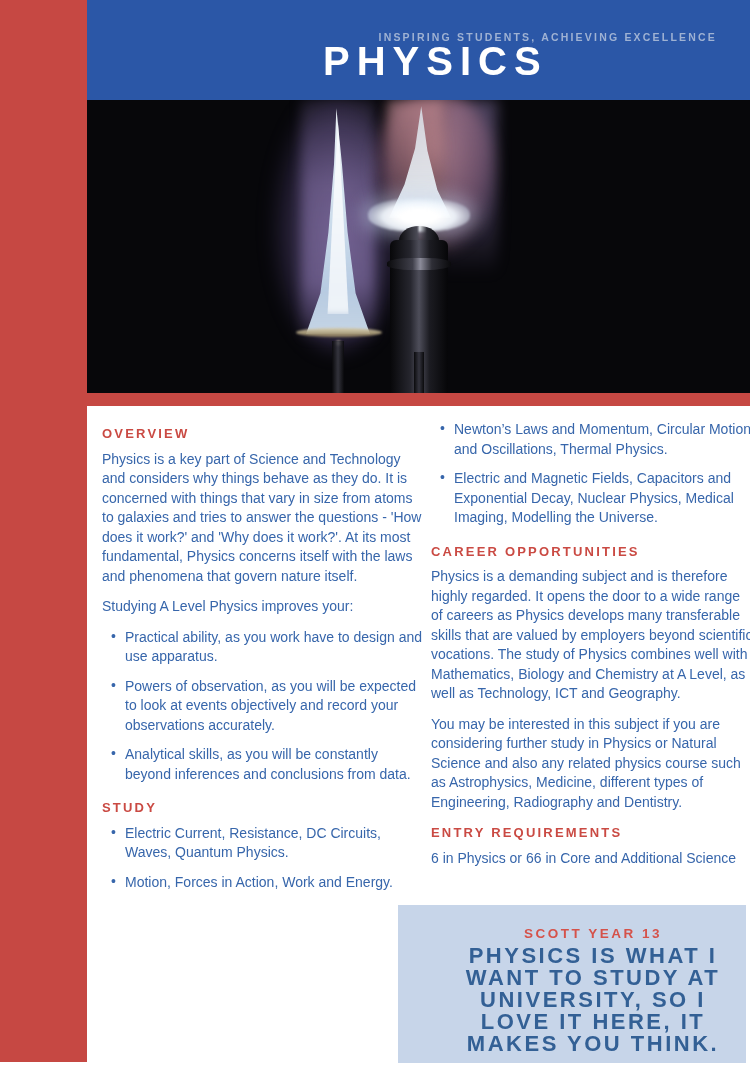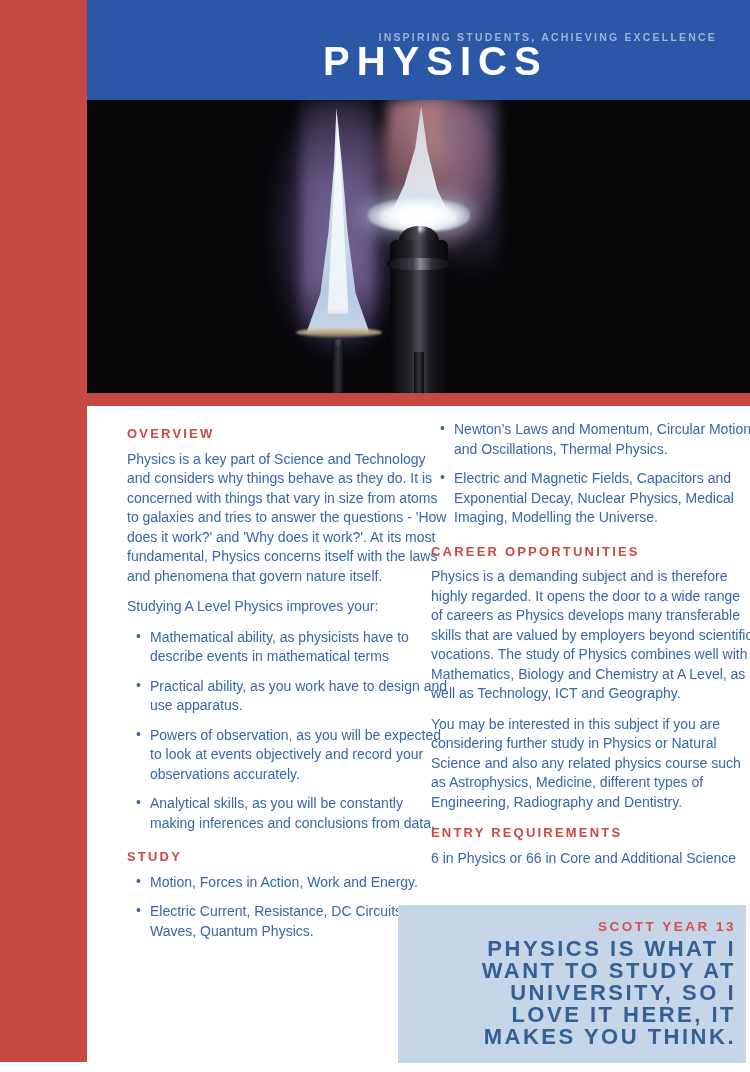--- a/index.html
+++ b/index.html
@@ -61,32 +61,32 @@
   .rf-collar{left:300px;top:158px;width:64px;height:12px;border-radius:40%;
              background:linear-gradient(to right,#0a0a0c,#3f3f4a 40%,#8c8c9a 52%,#2e2e36 70%,#0a0a0c);}
   .rf-rod{left:327px;top:252px;width:10px;height:41px;
           background:linear-gradient(to right,#0a0a0c,#34343e 50%,#0a0a0c);}
 
   
   .red-bar{position:absolute;left:87px;top:393px;width:663px;height:13px;background:#c64843;}
 
   
   .col{position:absolute;font-size:14px;line-height:19.5px;color:#3766ab;}
-  .col-left{left:102px;top:424px;width:322px;margin-left:25px;}
+  .col-left{left:102px;top:424px;width:322px;}
   .col-right{left:431px;top:420px;width:323px;}
   .heading{font-size:13px;font-weight:800;letter-spacing:2.2px;color:#ca4a43;margin:0 0 6px 0;}
   .heading.mt{margin-top:14px;}
   .col p{margin:0 0 11px 0;}
   .bullets{margin:0 0 2px 0;}
   .bullet{position:relative;padding-left:23px;margin:0 0 10px 0;}
   .bullet::before{content:"\2022";position:absolute;left:9px;top:-1px;}
 
   
   .quote-box{position:absolute;left:398px;top:905px;width:348px;height:158px;background:#c7d5e9;
-             text-align:right;padding:14px 10px 0 52px;}
+             text-align:center;padding:21px 10px 0 52px;}
   .quote-name{font-size:13.5px;font-weight:800;letter-spacing:2.5px;color:#d5524a;margin-bottom:4px;}
   .quote-text{font-size:22px;font-weight:700;letter-spacing:2.5px;line-height:22px;color:#336095;}
 </style>
 </head>
 <body>
 
 <div class="page">
 
   <div class="sidebar"></div>
 
@@ -115,30 +115,29 @@
   </div>
 
   <div class="red-bar"></div>
 
   <div class="col col-left">
     <div class="heading">OVERVIEW</div>
     <p>Physics is a key part of Science and Technology and considers why things behave as they do. It is concerned with things that vary in size from atoms to galaxies and tries to answer the questions - 'How does it work?' and 'Why does it work?'. At its most fundamental, Physics concerns itself with the laws and phenomena that govern nature itself.</p>
     <p>Studying A Level Physics improves your:</p>
     <div class="bullets">
 
-    <div class="bullet">Mathematical ability, as physicists have to describe events in mathematical terms</div>
         <div class="bullet">Practical ability, as you work have to design and use apparatus.</div>
         <div class="bullet">Powers of observation, as you will be expected to look at events objectively and record your observations accurately.</div>
-        <div class="bullet">Analytical skills, as you will be constantly making inferences and conclusions from data.</div>
+        <div class="bullet">Analytical skills, as you will be constantly beyond inferences and conclusions from data.</div>
       </div>
     <div class="heading mt">STUDY</div>
     <div class="bullets">
 
-    <div class="bullet">Motion, Forces in Action, Work and Energy.</div>
-        <div class="bullet">Electric Current, Resistance, DC Circuits, Waves, Quantum Physics.</div>
+    <div class="bullet">Electric Current, Resistance, DC Circuits, Waves, Quantum Physics.</div>
+        <div class="bullet">Motion, Forces in Action, Work and Energy.</div>
       </div>
   </div>
 
   <div class="col col-right">
     <div class="bullets">
 
     <div class="bullet">Newton’s Laws and Momentum, Circular Motion and Oscillations, Thermal Physics.</div>
         <div class="bullet">Electric and Magnetic Fields, Capacitors and Exponential Decay, Nuclear Physics, Medical Imaging, Modelling the Universe.</div>
       </div>
     <div class="heading mt">CAREER OPPORTUNITIES</div>

